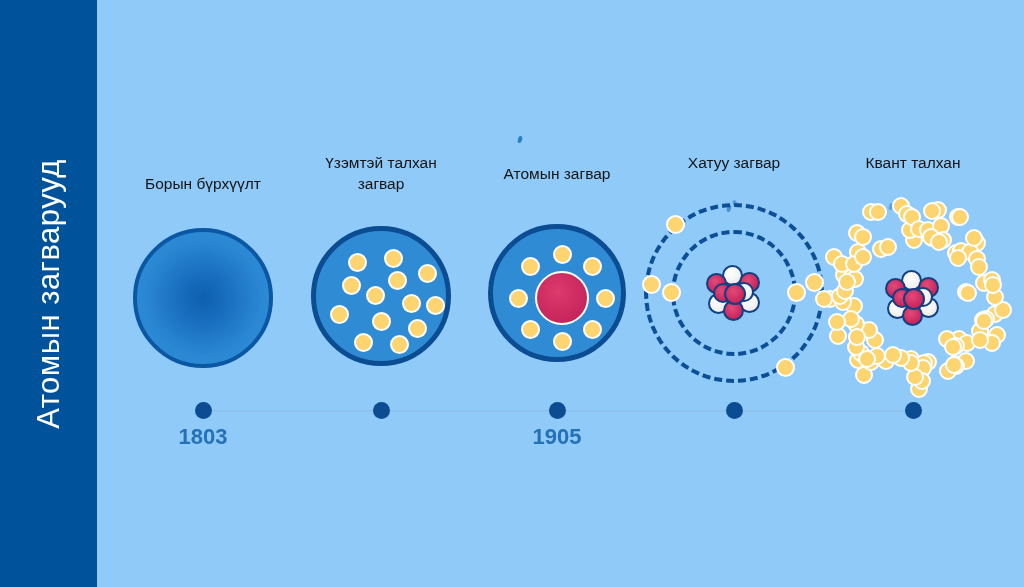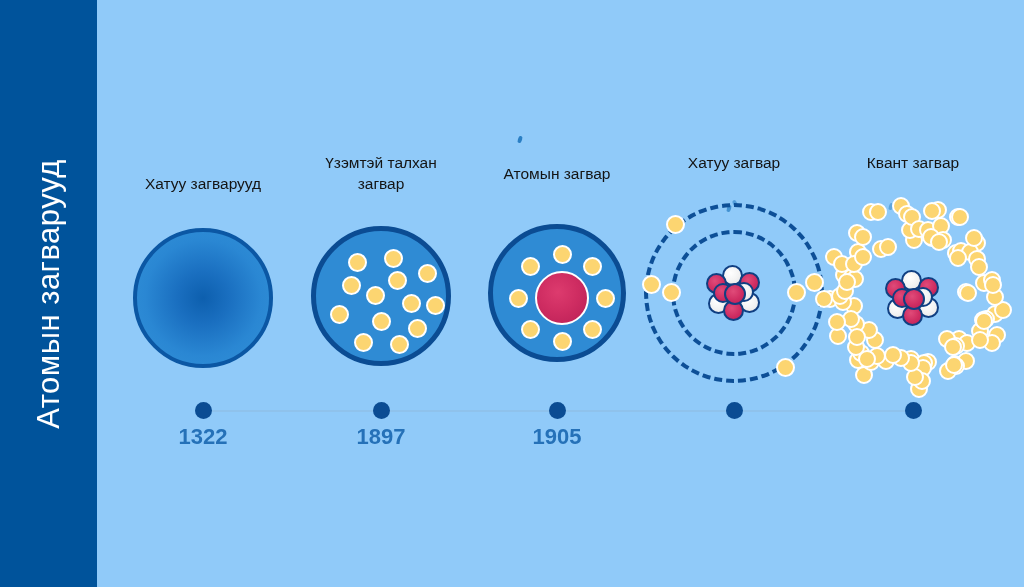--- a/index.html
+++ b/index.html
@@ -129,21 +129,21 @@
   <div class="sidebar">
     <div class="sidebar-title">Атомын загварууд</div>
   </div>
 
   <div class="speck" style="left:518px;top:136px;"></div>
   <div class="speck" style="left:727px;top:205px;opacity:.75;"></div>
   <div class="speck" style="left:733px;top:200px;opacity:.6;transform:rotate(-25deg);"></div>
   <div class="speck" style="left:889px;top:203px;opacity:.5;"></div>
 
   <div class="model" style="left:203px;top:0;width:0;height:0;">
-    <div class="model-label" style="top:173px;">Хатуу загварууд</div>
+    <div class="model-label" style="top:173px;">Борын бүрхүүлт</div>
     <div class="art sphere" style="top:228px;width:140px;height:140px;"></div>
   </div>
 
   <div class="model" style="left:381px;top:0;width:0;height:0;">
     <div class="model-label" style="top:152px;">Үзэмтэй талхан
 загвар</div>
     <div class="art disc" style="top:226px;width:140px;height:140px;">
       <div class="electron e-sm" style="left:32px;top:22px;"></div>
       <div class="electron e-sm" style="left:68px;top:18px;"></div>
       <div class="electron e-sm" style="left:102px;top:33px;"></div>
@@ -196,21 +196,21 @@
       <div class="electron e-sm" style="left:22px;top:12px;"></div>
       <div class="electron e-sm" style="left:-2px;top:72px;"></div>
       <div class="electron e-sm" style="left:161px;top:70px;"></div>
       <div class="electron e-sm" style="left:132px;top:155px;"></div>
       <div class="electron e-sm" style="left:18px;top:80px;"></div>
       <div class="electron e-sm" style="left:143px;top:80px;"></div>
     </div>
   </div>
 
   <div class="model" style="left:913px;top:0;width:0;height:0;">
-    <div class="model-label" style="top:152px;">Квант загвар</div>
+    <div class="model-label" style="top:152px;">Квант талхан</div>
     <div class="art" id="quantum-art" style="top:200px;width:196px;height:196px;">
       <div style="position:absolute;left:70px;top:70px;width:56px;height:56px;z-index:5;">
         <div class="nucleon n" style="left:16px;top:0px;width:21px;height:21px;"></div>
         <div class="nucleon p" style="left:0px;top:8px;width:21px;height:21px;"></div>
         <div class="nucleon p" style="left:33px;top:7px;width:21px;height:21px;"></div>
         <div class="nucleon n" style="left:2px;top:28px;width:21px;height:21px;"></div>
         <div class="nucleon n" style="left:33px;top:27px;width:21px;height:21px;"></div>
         <div class="nucleon p" style="left:17px;top:35px;width:21px;height:21px;"></div>
         <div class="nucleon p" style="left:7px;top:18px;width:20px;height:20px;"></div>
         <div class="nucleon n" style="left:28px;top:17px;width:20px;height:20px;"></div>
@@ -316,17 +316,16 @@
   </div>
 
   <div class="timeline-line" style="left:203px;top:410px;width:710px;"></div>
 
   <div class="tl-dot" style="left:194.5px;top:402px;"></div>
   <div class="tl-dot" style="left:372.5px;top:402px;"></div>
   <div class="tl-dot" style="left:548.5px;top:402px;"></div>
   <div class="tl-dot" style="left:725.5px;top:402px;"></div>
   <div class="tl-dot" style="left:904.5px;top:402px;"></div>
 
-  <div class="tl-year" style="left:203px;top:424px;">1322</div>
-  <div class="tl-year" style="left:381px;top:424px;">1897</div>
+  <div class="tl-year" style="left:203px;top:424px;">1803</div>
   <div class="tl-year" style="left:557px;top:424px;">1905</div>
 
 </div>
 
 </body></html>

